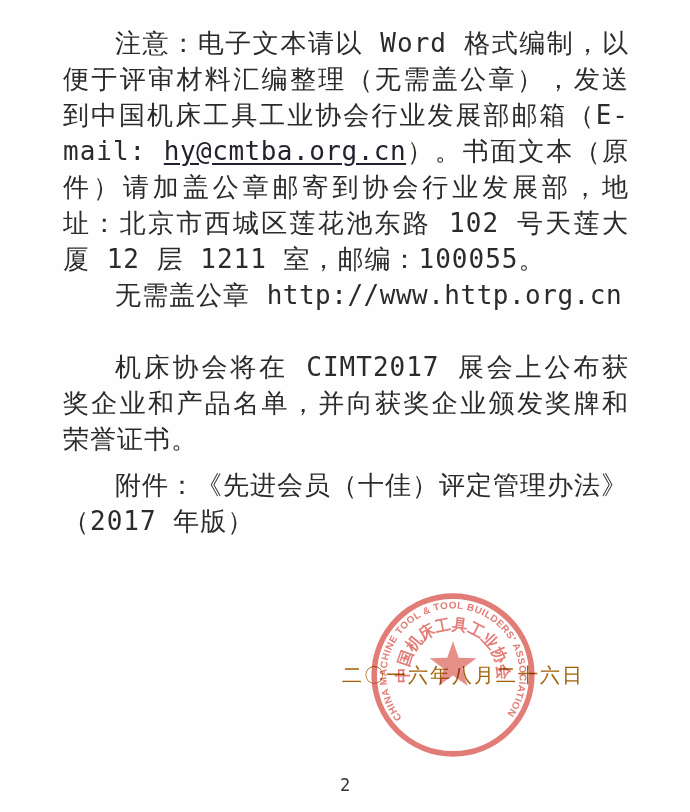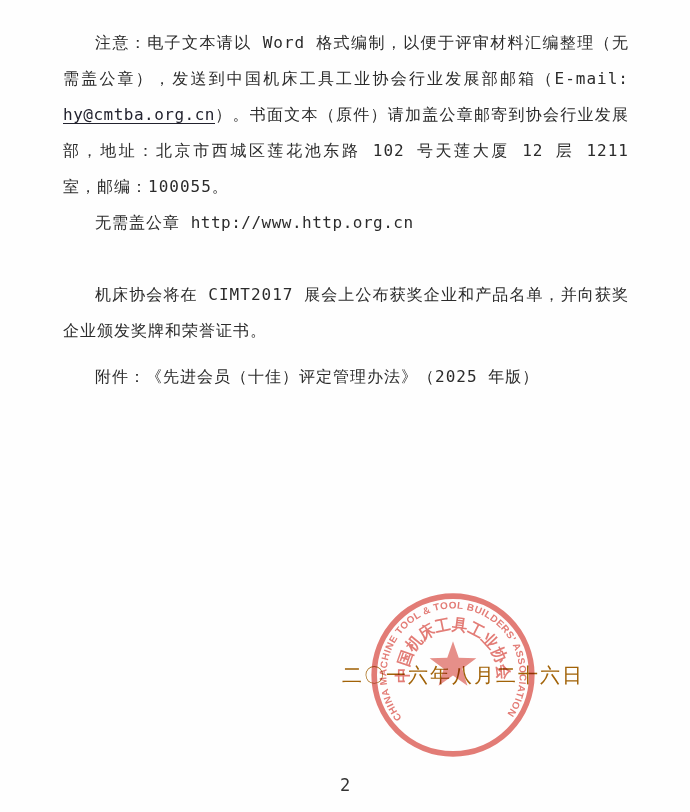--- a/index.html
+++ b/index.html
@@ -12,21 +12,21 @@
     background: #fefefe;
     overflow: hidden;
     font-family: "DejaVu Sans Mono", "Liberation Serif", serif;
     color: #2b2b2b;
   }
   .content {
     position: absolute;
     left: 63px;
     top: 25px;
     width: 566px;
-    font-size: 16px;
+    font-size: 26px;
     line-height: 36px;
     letter-spacing: 1px;
     text-align: justify;
   }
   .para { text-indent: 2em; }
   .para.no-justify { text-align: left; }
   a.doc-link, .doc-link {
     color: #22222e;
     text-decoration: underline;
     text-underline-offset: 3px;
@@ -74,21 +74,21 @@
   <div class="content">
 
     <p class="para"><span>注意：电子文本请以 Word 格式编制，以便于评审材料汇编整理（无需盖公章），发送到中国机床工具工业协会行业发展部邮箱（E-mail: </span><span class="doc-link mono">hy@cmtba.org.cn</span><span>）。书面文本（原件）请加盖公章邮寄到协会行业发展部，地址：北京市西城区莲花池东路 102 号天莲大厦 12 层 1211 室，邮编：100055。</span></p>
 
 
     <p class="para no-justify"><span>无需盖公章 </span><span class="mono">http://www.http.org.cn</span></p>
 
     <p class="para gap-lg">机床协会将在 CIMT2017 展会上公布获奖企业和产品名单，并向获奖企业颁发奖牌和荣誉证书。</p>
 
 
-    <p class="para no-justify gap-sm">附件：《先进会员（十佳）评定管理办法》（2025 年版）</p>
+    <p class="para no-justify gap-sm">附件：《先进会员（十佳）评定管理办法》（2017 年版）</p>
 
   </div>
 
   <div class="date-line">二〇一六年八月二十六日</div>
 
   <svg class="stamp" viewBox="0 0 170 170">
     <circle cx="85" cy="85" r="77" fill="none" stroke="#e06a63" stroke-width="5.5"></circle>
     <defs>
       <path id="ringPath" d="M 35.2 126.8 A 65 65 0 1 1 134.8 126.8" fill="none"></path>
       <path id="innerPath" d="M 42.5 96.4 A 44 44 0 1 1 127.5 96.4" fill="none"></path>

